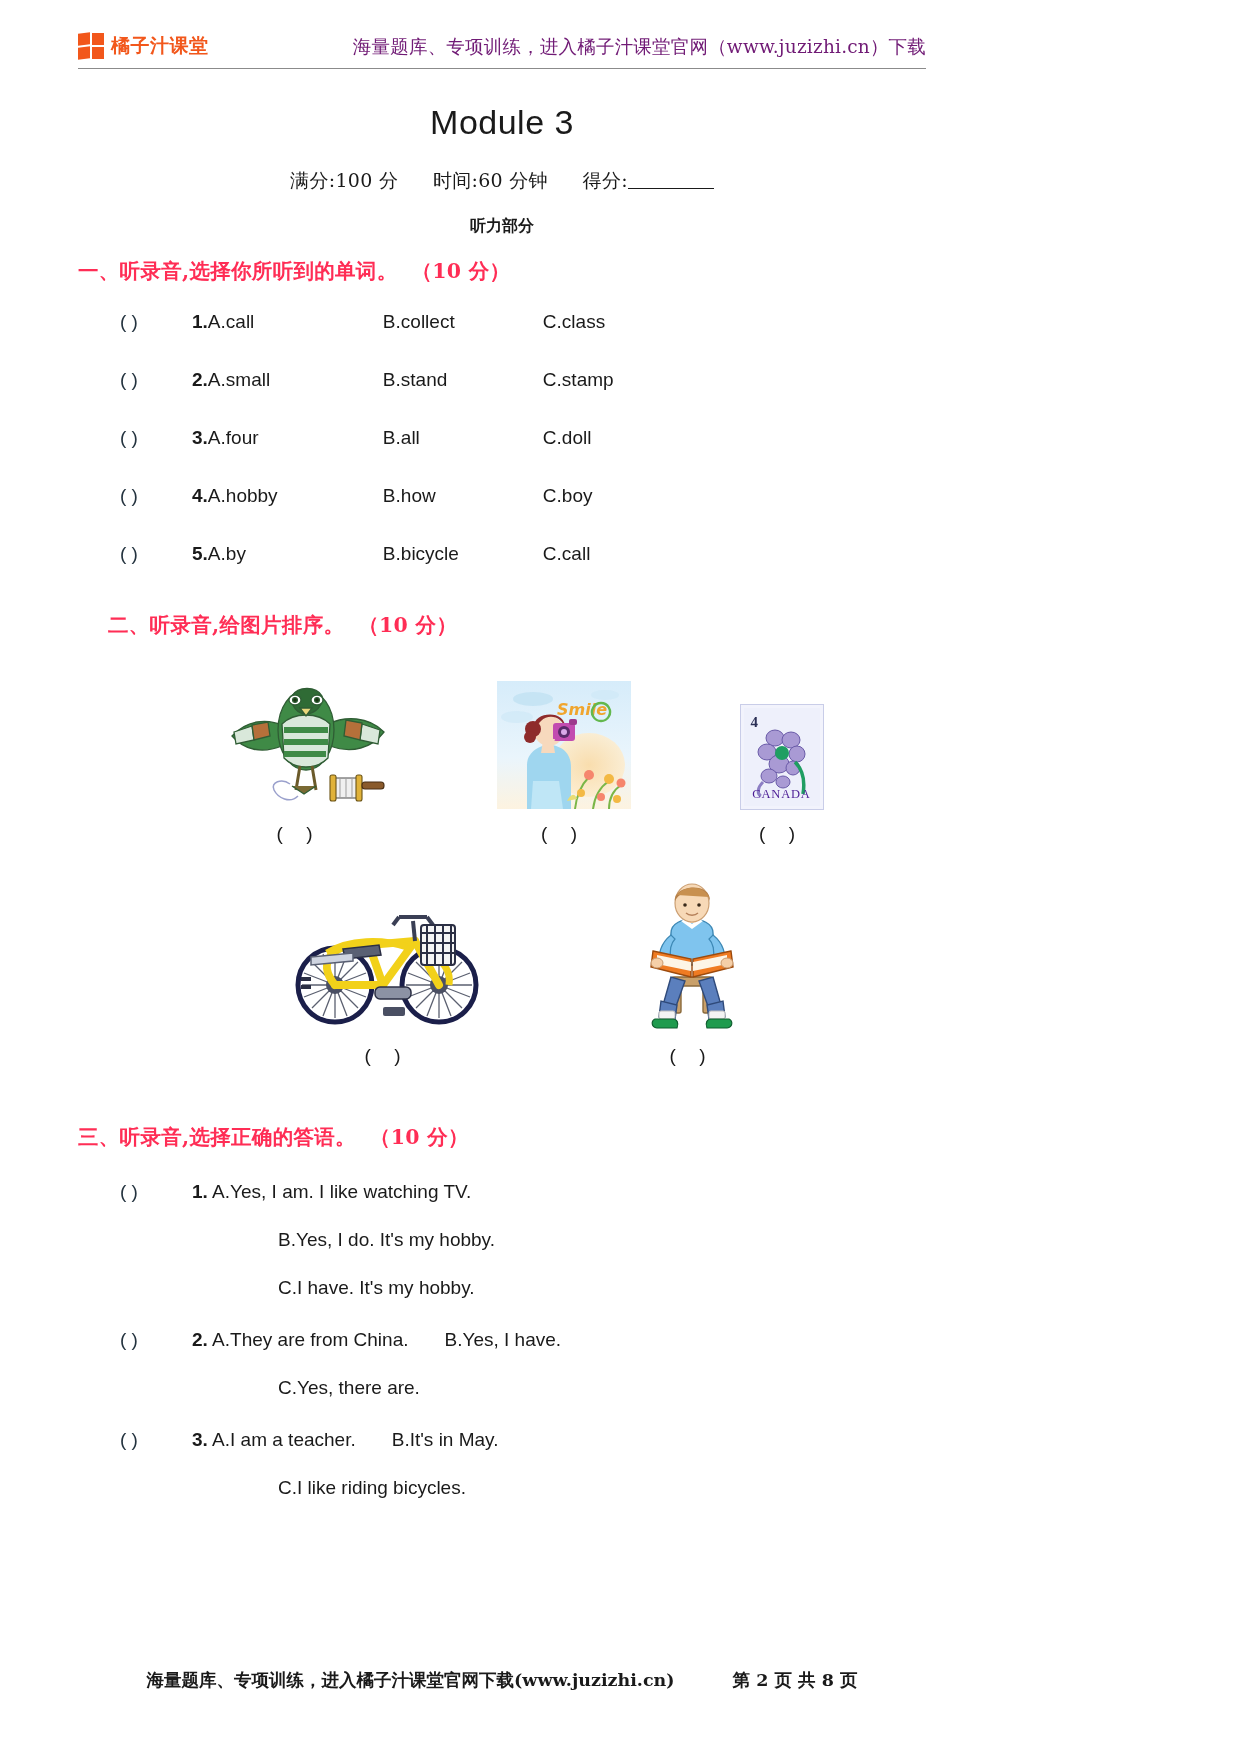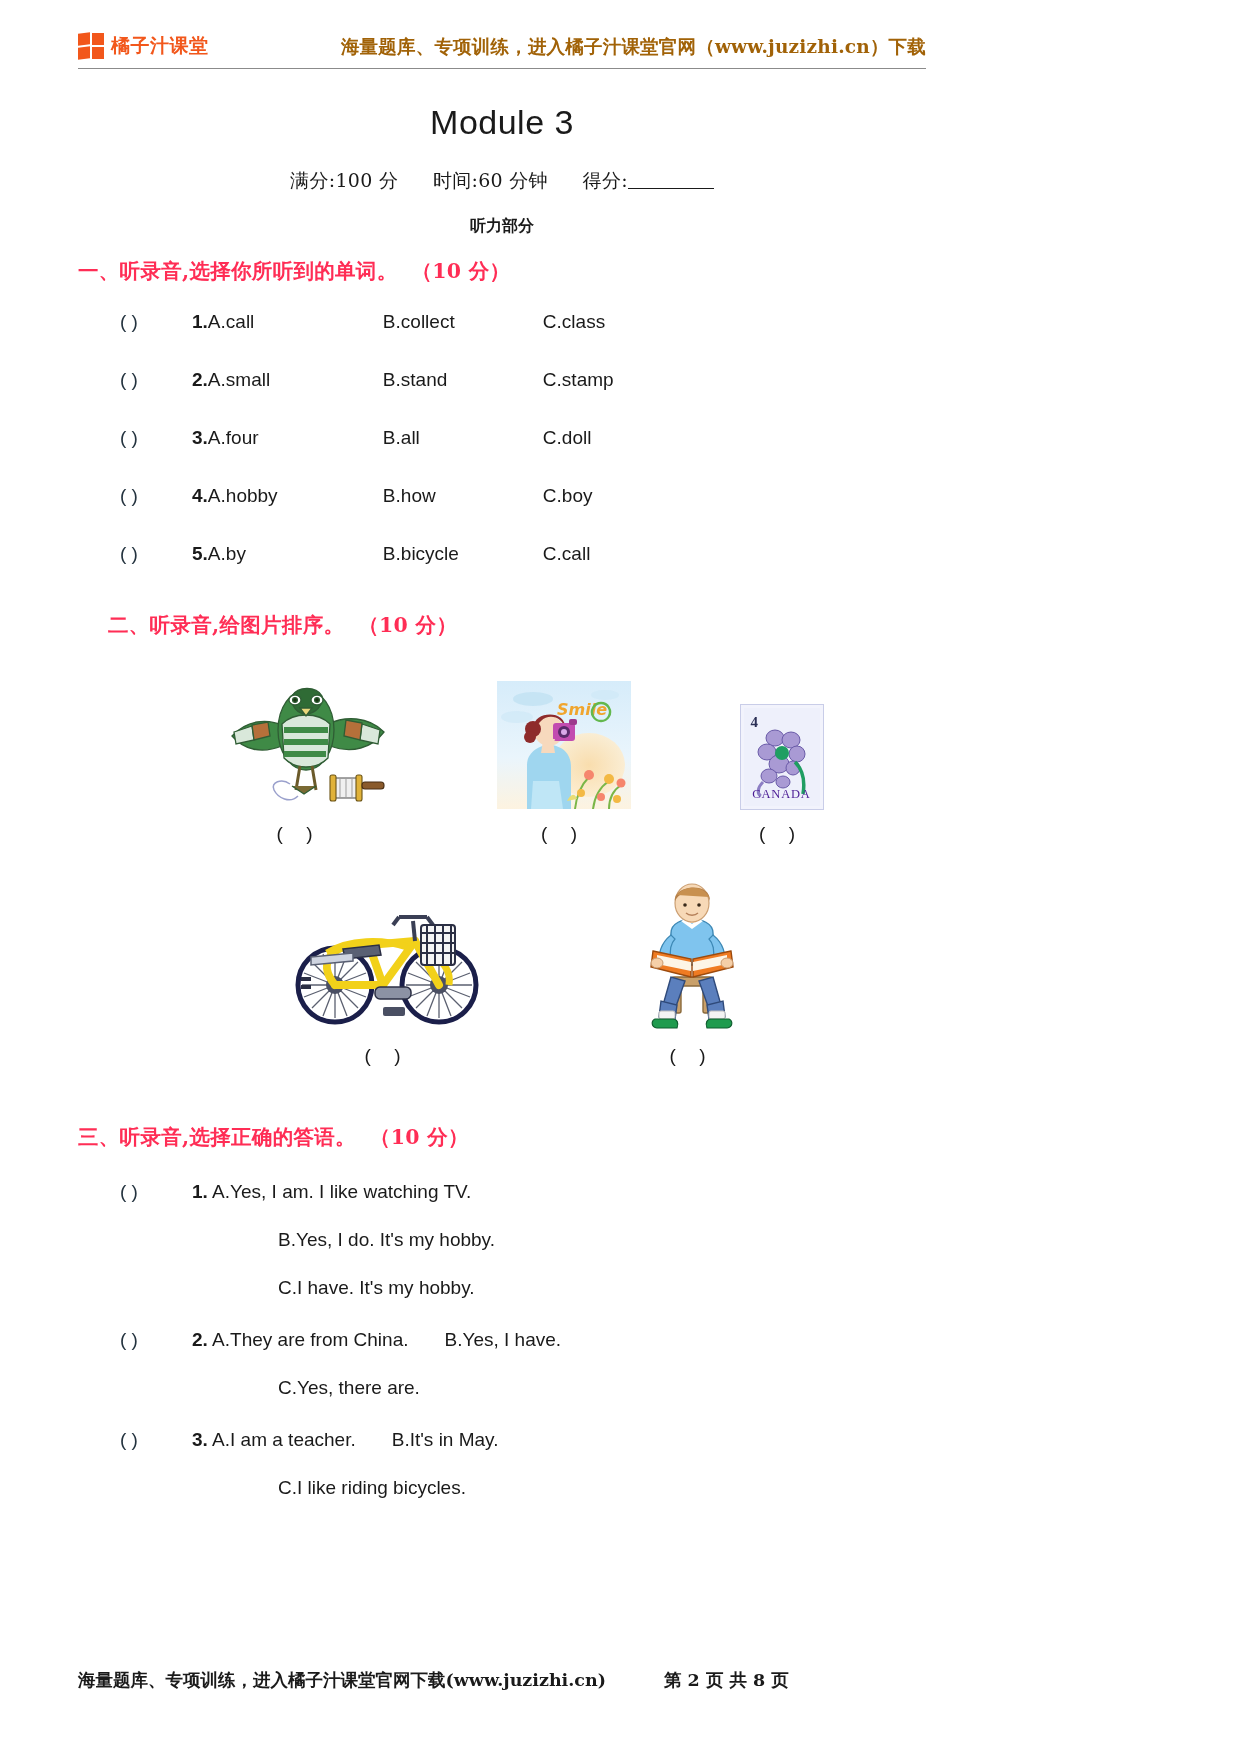--- a/index.html
+++ b/index.html
@@ -47,23 +47,23 @@
   .brand-mark span.s1 { transform: skewY(-8deg); }
   .brand-mark span.s3 { transform: skewY(-8deg); }
   .brand-text {
     color: #f2571b;
     font-size: 19px;
     font-weight: 700;
     letter-spacing: 0.5px;
     font-family: "DejaVu Sans", "Liberation Sans", sans-serif;
   }
   .header-promo {
-    color: #a16207;
+    color: #701a75;
     font-size: 18.5px;
-    font-weight: 700;
+    font-weight: 400;
     letter-spacing: 0.2px;
     white-space: nowrap;
     font-family: "DejaVu Serif", "Liberation Serif", serif;
   }
   .header-rule {
     border-top: 1.4px solid #8b8b8b;
     margin-top: 6px;
   }
 
   
@@ -196,20 +196,21 @@
   }
   .a-sub2 { margin-left: 200px; font-size: 19px; margin-top: 26px; }
   .inline-gap { display: inline-block; width: 36px; }
 
   
   .footer {
     position: absolute;
     left: 78px; right: 78px;
     bottom: 62px;
     display: flex;
+    justify-content: center;
     align-items: baseline;
     gap: 58px;
     font-family: "DejaVu Serif", "Liberation Serif", serif;
     font-size: 17.5px;
     font-weight: 700;
     color: #1a1a1a;
   }
 </style>
 </head>
 <body>

